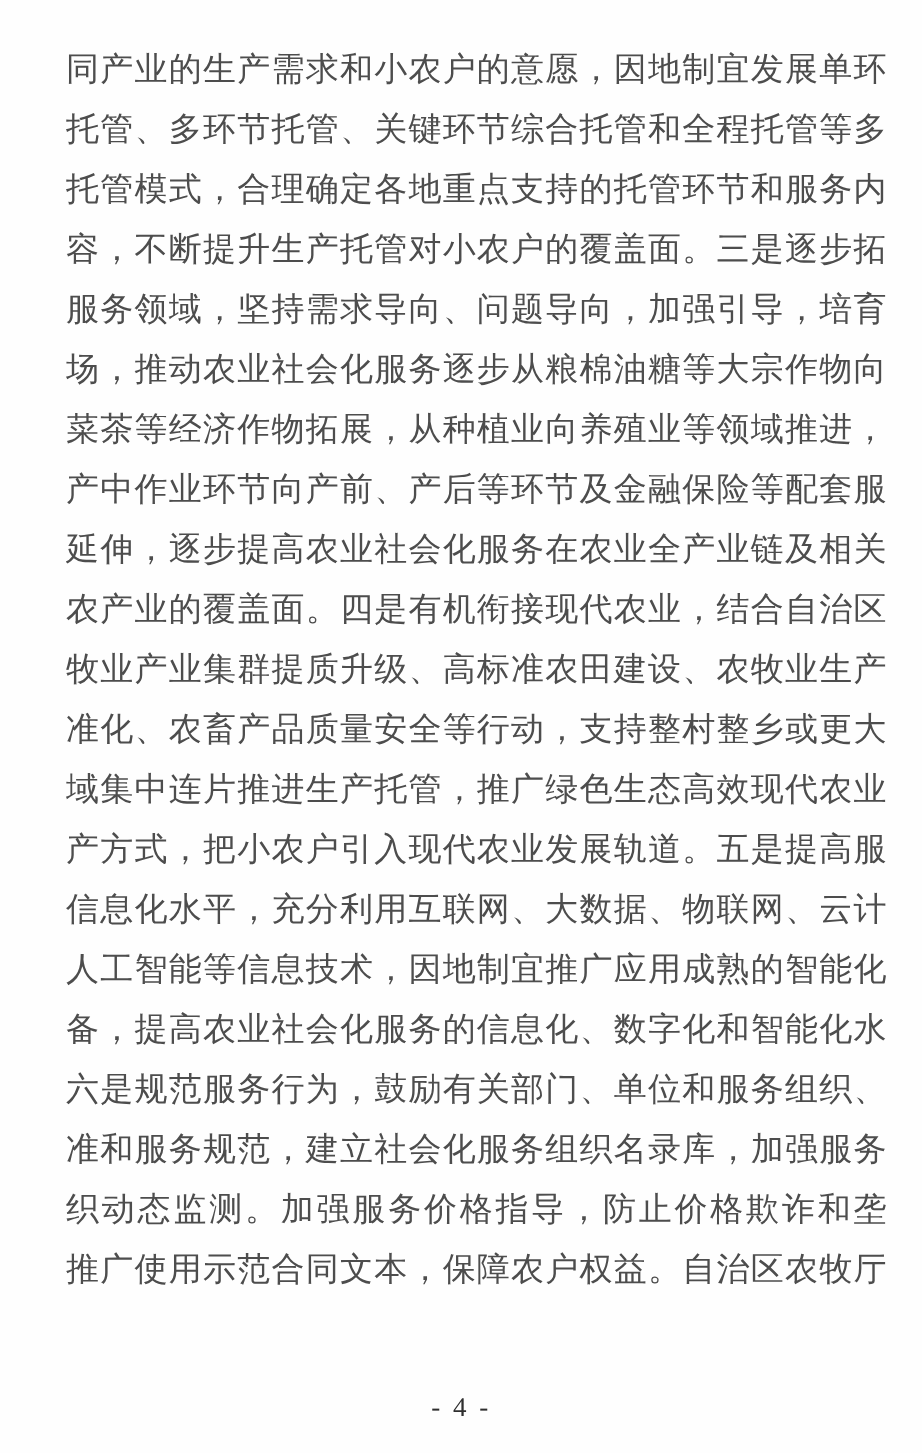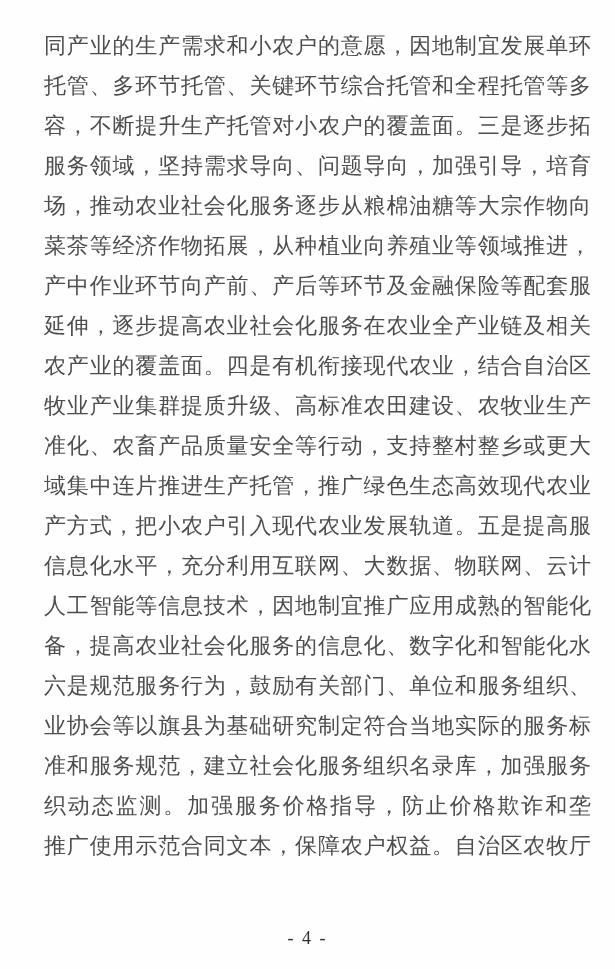--- a/index.html
+++ b/index.html
@@ -45,34 +45,34 @@
     font-family: "Liberation Serif", "DejaVu Serif", serif;
   }
 </style>
 </head>
 <body>
 
 <div class="page">
   <div class="text-block">
     <div class="text-line">同产业的生产需求和小农户的意愿，因地制宜发展单环节</div>
     <div class="text-line">托管、多环节托管、关键环节综合托管和全程托管等多种</div>
+    <div class="text-line">托管模式，合理确定各地重点支持的托管环节和服务内</div>
     <div class="text-line">容，不断提升生产托管对小农户的覆盖面。三是逐步拓宽</div>
     <div class="text-line">服务领域，坚持需求导向、问题导向，加强引导，培育市</div>
     <div class="text-line">场，推动农业社会化服务逐步从粮棉油糖等大宗作物向果</div>
     <div class="text-line">菜茶等经济作物拓展，从种植业向养殖业等领域推进，从</div>
     <div class="text-line">产中作业环节向产前、产后等环节及金融保险等配套服务</div>
     <div class="text-line">延伸，逐步提高农业社会化服务在农业全产业链及相关涉</div>
     <div class="text-line">农产业的覆盖面。四是有机衔接现代农业，结合自治区农</div>
     <div class="text-line">牧业产业集群提质升级、高标准农田建设、农牧业生产标</div>
     <div class="text-line">准化、农畜产品质量安全等行动，支持整村整乡或更大区</div>
     <div class="text-line">域集中连片推进生产托管，推广绿色生态高效现代农业生</div>
     <div class="text-line">产方式，把小农户引入现代农业发展轨道。五是提高服务</div>
     <div class="text-line">信息化水平，充分利用互联网、大数据、物联网、云计算、</div>
     <div class="text-line">人工智能等信息技术，因地制宜推广应用成熟的智能化设</div>
     <div class="text-line">备，提高农业社会化服务的信息化、数字化和智能化水平。</div>
     <div class="text-line">六是规范服务行为，鼓励有关部门、单位和服务组织、行</div>
-    <div class="text-line">业协会等以旗县为基础研究制定符合当地实际的服务标</div>
     <div class="text-line">准和服务规范，建立社会化服务组织名录库，加强服务组</div>
     <div class="text-line">织动态监测。加强服务价格指导，防止价格欺诈和垄断。</div>
     <div class="text-line">推广使用示范合同文本，保障农户权益。自治区农牧厅将</div>
   </div>
   <div class="page-footer">- 4 -</div>
 </div>
 
 </body></html>

